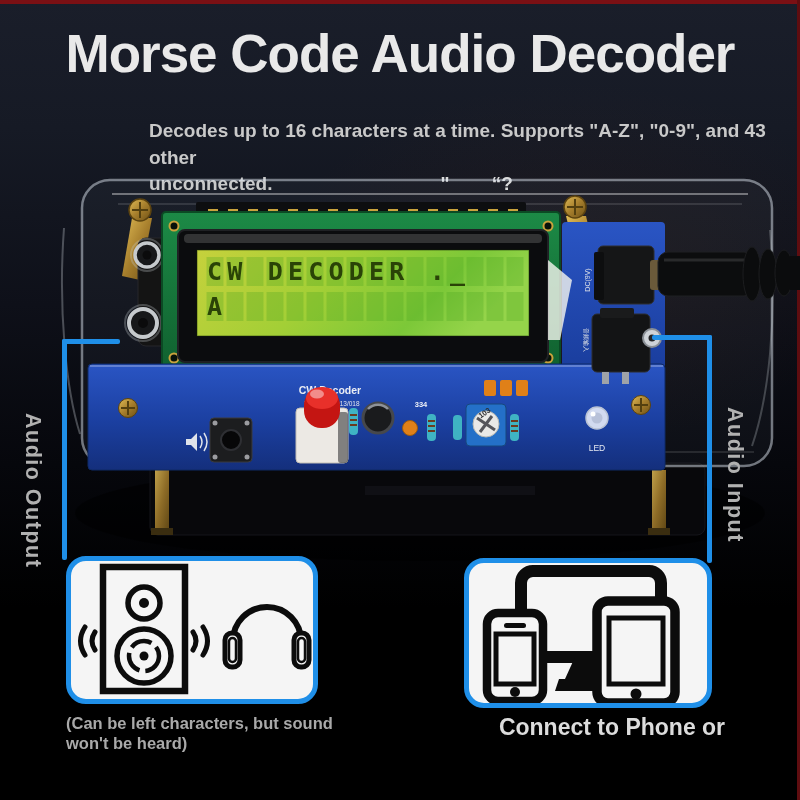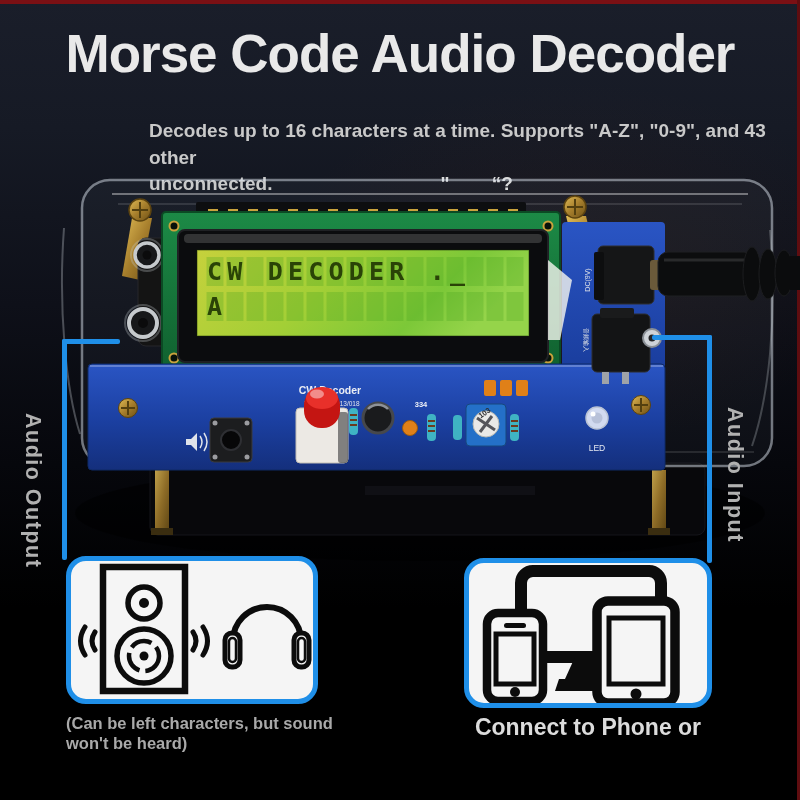--- a/index.html
+++ b/index.html
@@ -34,21 +34,21 @@
   .bl.rh{left:652px;top:335px;width:60px;height:5px;}
   .bl.rv{left:707px;top:335px;width:5px;height:228px;}
   .conn-box{
     position:absolute;background:#f5f5f5;border:5px solid #1f8fe8;border-radius:20px;
     display:flex;align-items:center;justify-content:center;box-sizing:border-box;
   }
   .conn-box.left{left:66px;top:556px;width:252px;height:148px;}
   .conn-box.right{left:464px;top:558px;width:248px;height:150px;}
   .caption{position:absolute;color:#dcdcdc;font-weight:bold;font-size:23px;line-height:1.16;}
   .caption.left{left:66px;top:712px;width:445px;}
-  .caption.right{left:464px;top:714px;width:248px;text-align:center;}
+  .caption.right{left:488px;top:714px;width:248px;text-align:center;}
   .note{color:#a9a9a9;font-weight:bold;font-size:16.5px;line-height:1.2;margin-top:2px;}
   svg text{font-family:"Liberation Sans",sans-serif;}
   svg text.lcd{font-family:"DejaVu Sans Mono","Liberation Mono",monospace;}
 </style>
 </head>
 <body>
 
 <div class="canvas">
 
   <div class="red-top"></div>

